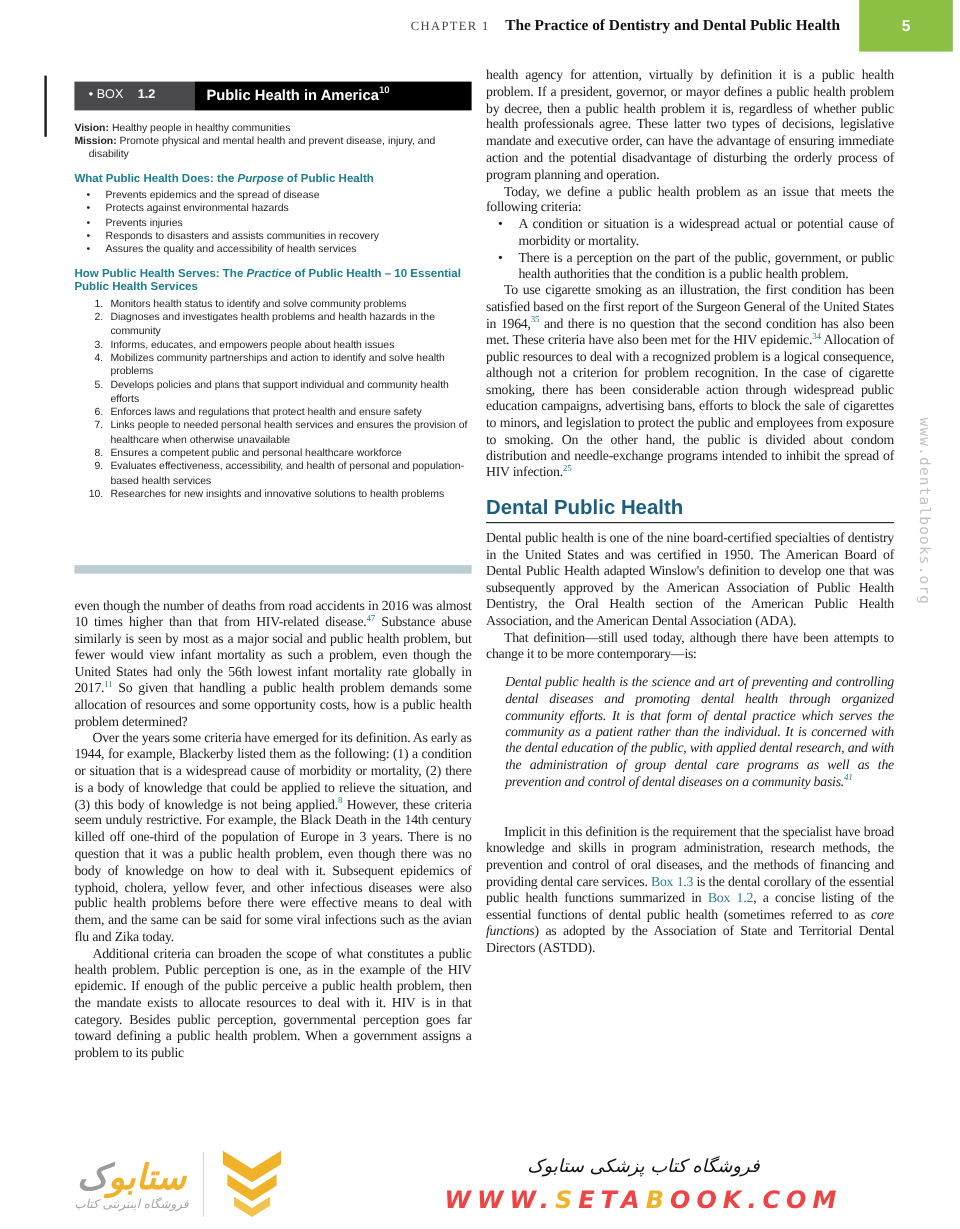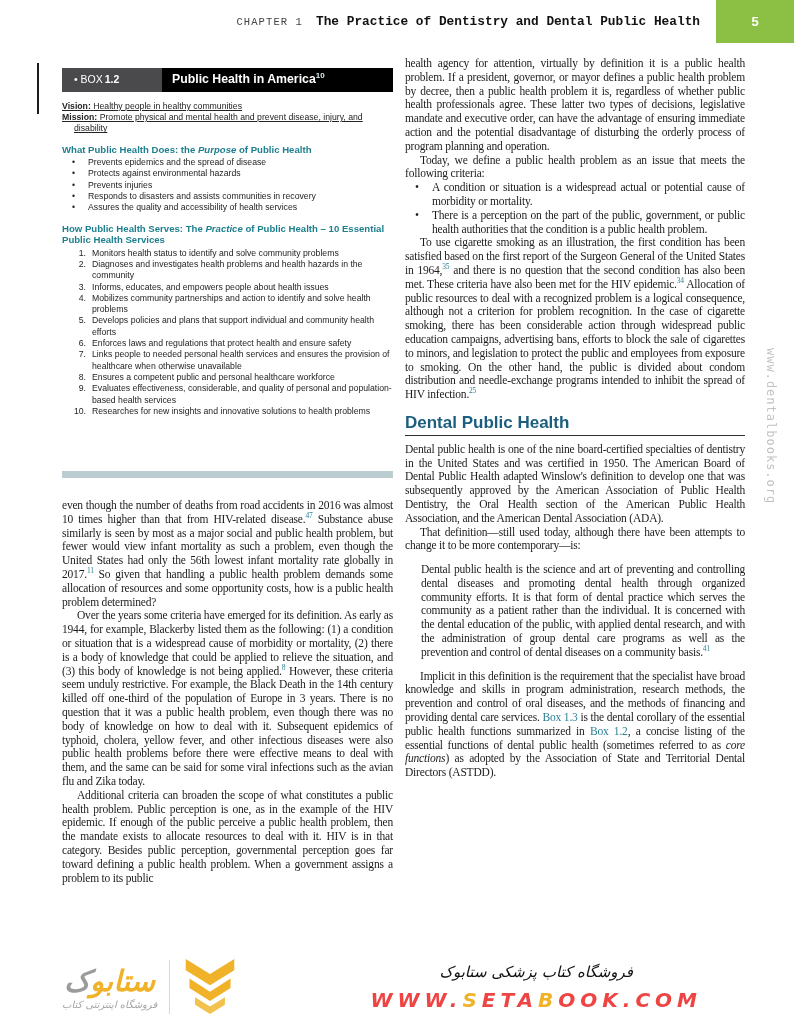--- a/index.html
+++ b/index.html
@@ -7,21 +7,21 @@
   .page {
     position:relative; width:800px; height:1024px; margin:0 auto;
     background:#ffffff; overflow:hidden;
     font-family:"Liberation Serif", serif; color:#1c1c1c;
   }
 
   
   .hdr { position:absolute; top:0; left:0; right:0; height:43px;
          display:flex; justify-content:flex-end; align-items:center; }
   .hdr-text { display:flex; align-items:baseline; gap:13px; margin-right:16px;
-              font-family:Liberation Mono, monospace; }
+              font-family:Liberation Serif, serif; }
   .chapter-label { font-size:10.5px; letter-spacing:1.1px; color:#454545; }
   .chapter-title { font-size:12.8px; font-weight:bold; color:#121212; }
   .page-tab { width:78px; height:43px; background:#8bc044; color:#ffffff;
               display:flex; align-items:center; justify-content:center;
               font-family:"Liberation Sans", sans-serif; font-size:13px; font-weight:bold; margin-right:6px; }
 
   
   .artifact { position:absolute; left:37px; top:63px; width:2px; height:51px; background:#1b1b1b; }
 
   
@@ -37,34 +37,34 @@
   
   ul.rbullets { list-style:none; margin:0; padding-left:27px; }
   ul.rbullets li { position:relative; }
   ul.rbullets li::before { content:"•"; position:absolute; left:-17px; }
 
   
   .section-heading { font-family:"Liberation Sans", sans-serif; font-weight:bold;
     font-size:17px; letter-spacing:0; color:#1b5e7e; margin:14px 0 0 0; text-align:left; }
   .section-rule { border:none; border-top:1.6px solid #2f2f2f; margin:5px 0 7px 0; }
 
-  blockquote.defquote { margin:10px 0 10px 16px; }
+  blockquote.defquote { font-style:italic; margin:10px 0 28px 16px; }
 
   
   .box { font-family:"Liberation Sans", sans-serif; letter-spacing:0; text-align:left;
          min-height:410px; display:flex; flex-direction:column; }
   .box-header { display:flex; width:100%; }
   .box-label { background:#4a4a4c; color:#ffffff; width:100px; padding:5px 0 5px 12px;
-               font-size:10.5px; display:flex; align-items:center; gap:2px; }
+               font-size:10.5px; display:flex; align-items:center; gap:12px; }
   .box-label .num { font-weight:bold; }
   .box-title { background:#000000; color:#ffffff; flex:1; padding:5px 0 5px 10px;
                font-size:12.3px; font-weight:bold; }
   .box-title sup { color:#d6ecef; font-size:8px; line-height:0; }
   .box-body { flex:1; padding-top:9px; font-size:8.7px; line-height:11.3px; color:#232323; }
-  .box-body .kv { padding-left:12px; text-indent:-12px; margin:0;text-decoration:underline; }
+  .box-body .kv { padding-left:12px; text-indent:-12px; margin:0; }
   .box-body .kv b { font-weight:bold; }
   .box-h4 { color:#1d7f8e; font-size:9.6px; font-weight:bold; line-height:11.5px; margin:9px 0 2px 0; }
   ul.boxlist { list-style:none; margin:0; padding-left:26px; }
   ul.boxlist li { position:relative; }
   ul.boxlist li::before { content:"•"; position:absolute; left:-16px; }
   ol.boxnum { list-style:none; margin:0; padding-left:30px; counter-reset:bn; }
   ol.boxnum li { position:relative; counter-increment:bn; }
   ol.boxnum li::before { content:counter(bn) "."; position:absolute; left:-26px; width:20px; text-align:right; }
   .box-bar { height:7px; background:#bccdd2; margin-top:9px; }
 
@@ -130,21 +130,21 @@
         <h4 class="box-h4"><span class="sg-n">How Public Health Serves: The </span><span class="sg-i">Practice</span><span class="sg-n"> of Public Health – 10 Essential Public Health Services</span></h4>
         <ol class="boxnum">
             <li>Monitors health status to identify and solve community problems</li>
             <li>Diagnoses and investigates health problems and health hazards in the community</li>
             <li>Informs, educates, and empowers people about health issues</li>
             <li>Mobilizes community partnerships and action to identify and solve health problems</li>
             <li>Develops policies and plans that support individual and community health efforts</li>
             <li>Enforces laws and regulations that protect health and ensure safety</li>
             <li>Links people to needed personal health services and ensures the provision of healthcare when otherwise unavailable</li>
             <li>Ensures a competent public and personal healthcare workforce</li>
-            <li>Evaluates effectiveness, considerable, and quality of personal and population-based health services</li>
+            <li>Evaluates effectiveness, accessibility, and health of personal and population-based health services</li>
             <li>Researches for new insights and innovative solutions to health problems</li>
           </ol>
       </div>
       <div class="box-bar"></div>
     </section>
 
     <div class="body left-paras">
         <p><span class="sg-n">even though the number of deaths from road accidents in 2016 was almost 10 times higher than that from HIV-related disease.</span><sup class="sg-sup">47</sup><span class="sg-n"> Substance abuse similarly is seen by most as a major social and public health problem, but fewer would view infant mortality as such a problem, even though the United States had only the 56th lowest infant mortality rate globally in 2017.</span><sup class="sg-sup">11</sup><span class="sg-n"> So given that handling a public health problem demands some allocation of resources and some opportunity costs, how is a public health problem determined?</span></p>
         <p class="ind"><span class="sg-n">Over the years some criteria have emerged for its definition. As early as 1944, for example, Blackerby listed them as the following: (1) a condition or situation that is a widespread cause of morbidity or mortality, (2) there is a body of knowledge that could be applied to relieve the situation, and (3) this body of knowledge is not being applied.</span><sup class="sg-sup">8</sup><span class="sg-n"> However, these criteria seem unduly restrictive. For example, the Black Death in the 14th century killed off one-third of the population of Europe in 3 years. There is no question that it was a public health problem, even though there was no body of knowledge on how to deal with it. Subsequent epidemics of typhoid, cholera, yellow fever, and other infectious diseases were also public health problems before there were effective means to deal with them, and the same can be said for some viral infections such as the avian flu and Zika today.</span></p>
         <p class="ind"><span class="sg-n">Additional criteria can broaden the scope of what constitutes a public health problem. Public perception is one, as in the example of the HIV epidemic. If enough of the public perceive a public health problem, then the mandate exists to allocate resources to deal with it. HIV is in that category. Besides public perception, governmental perception goes far toward defining a public health problem. When a government assigns a problem to its public</span></p>

